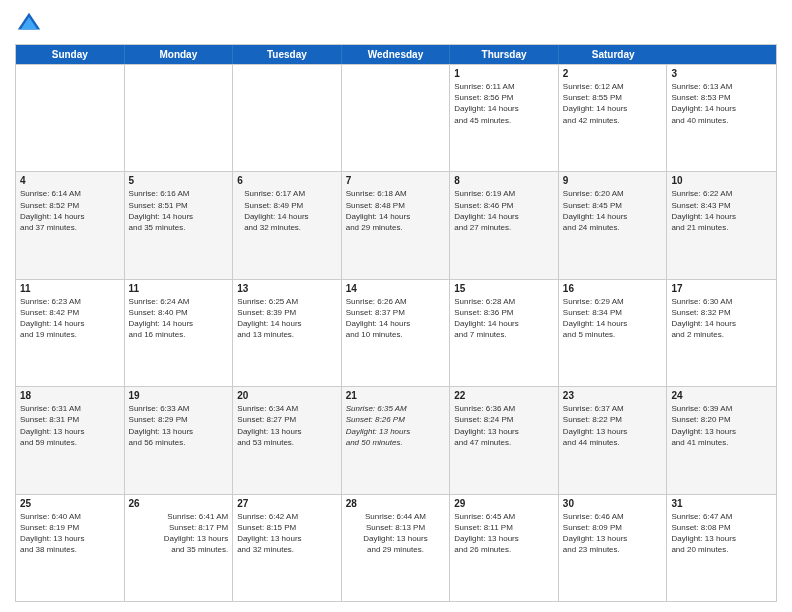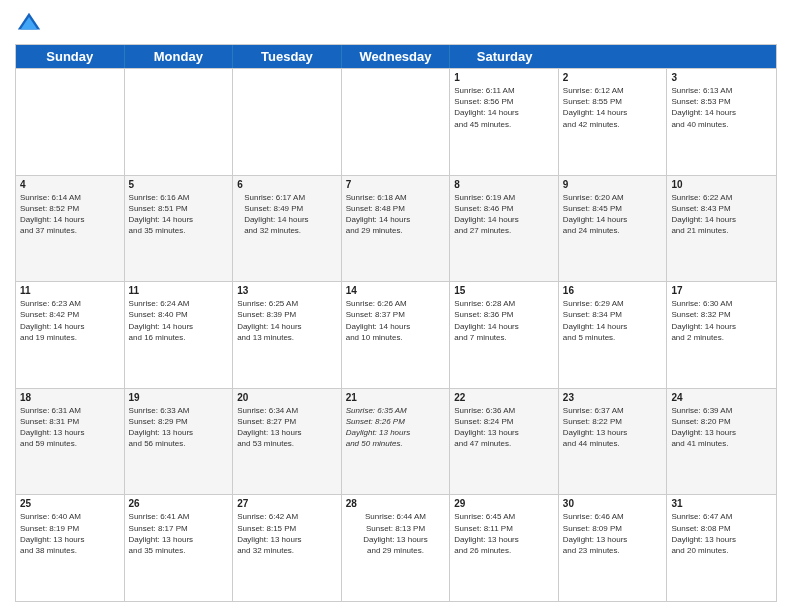--- a/index.html
+++ b/index.html
@@ -60,21 +60,21 @@
       flex-direction: column;
       border: 1px solid #ccc;
     }
     .cal-header-row {
       display: grid;
       grid-template-columns: repeat(7, 1fr);
       background: #1565c0;
     }
     .cal-header-cell {
       color: #fff;
-      font-size: 13px;
+      font-size: 10px;
       font-weight: bold;
       text-align: center;
       padding: 4px 2px;
       border-right: 1px solid #2979c0;
     }
     .cal-header-cell:last-child { border-right: none; }
     .cal-body {
       flex: 1;
       display: flex;
       flex-direction: column;
@@ -129,20 +129,21 @@
       <div class="location-title"></div>
     </div>
   </div>
 
   <div class="calendar">
     <div class="cal-header-row">
     <div class="cal-header-cell">Sunday</div>
         <div class="cal-header-cell">Monday</div>
         <div class="cal-header-cell">Tuesday</div>
         <div class="cal-header-cell">Wednesday</div>
+        <div class="cal-header-cell">Thursday</div>
         <div class="cal-header-cell">Saturday</div>
       </div>
     <div class="cal-body">
     <div class="cal-week">
           <div class="cal-cell empty"></div>
           <div class="cal-cell empty"></div>
           <div class="cal-cell empty"></div>
           <div class="cal-cell empty"></div>
           <div class="cal-cell">
             <div class="day-number">1</div>
@@ -322,21 +323,21 @@
         <div class="cal-week">
           <div class="cal-cell">
             <div class="day-number">25</div>
             <div class="day-info" style="white-space: pre-line;">Sunrise: 6:40 AM
 Sunset: 8:19 PM
 Daylight: 13 hours
 and 38 minutes.</div>
           </div>
           <div class="cal-cell">
             <div class="day-number">26</div>
-            <div class="day-info" style="white-space: pre-line;">Sunrise: 6:41 AM
+            <div class="day-info" style="white-space: pre-line; text-align: right;">Sunrise: 6:41 AM
 Sunset: 8:17 PM
 Daylight: 13 hours
 and 35 minutes.</div>
           </div>
           <div class="cal-cell">
             <div class="day-number">27</div>
             <div class="day-info" style="white-space: pre-line;">Sunrise: 6:42 AM
 Sunset: 8:15 PM
 Daylight: 13 hours
 and 32 minutes.</div>

